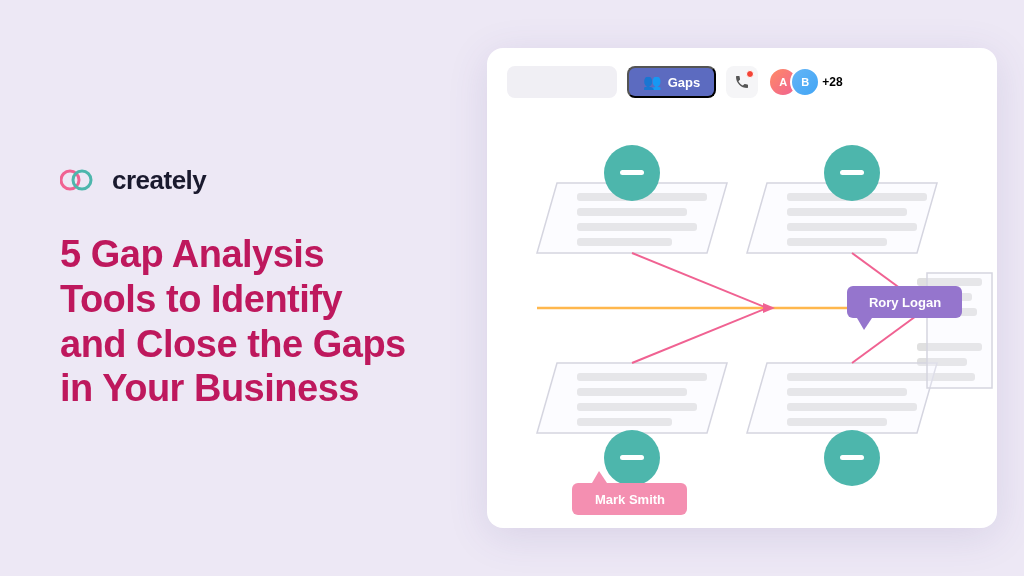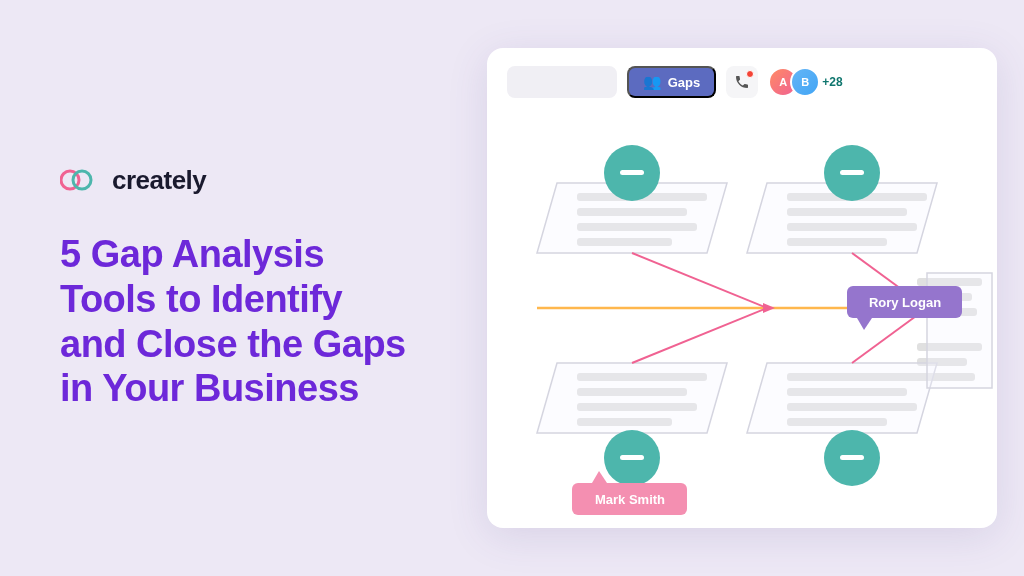--- a/index.html
+++ b/index.html
@@ -30,21 +30,21 @@
     .logo-text {
       font-size: 26px;
       font-weight: 700;
       color: #1a1a2e;
       letter-spacing: -0.5px;
     }
 
     .headline {
       font-size: 38px;
       font-weight: 800;
-      color: #6d28d9;
+      color: #be185d;
       line-height: 1.18;
       letter-spacing: -0.5px;
     }
 
     .right-panel {
       flex: 1;
       height: 576px;
       position: relative;
       display: flex;
       align-items: center;
@@ -136,21 +136,21 @@
       color: #fff;
     }
 
     .avatar-circle:nth-child(2) {
       margin-left: -8px;
     }
 
     .avatar-plus {
       font-size: 12px;
       font-weight: 700;
-      color: #0f766e;
+      color: #000000;
       margin-left: 2px;
     }
 
     svg.diagram-svg {
       position: absolute;
       top: 0; left: 0;
       width: 100%;
       height: 100%;
     }
   </style>

